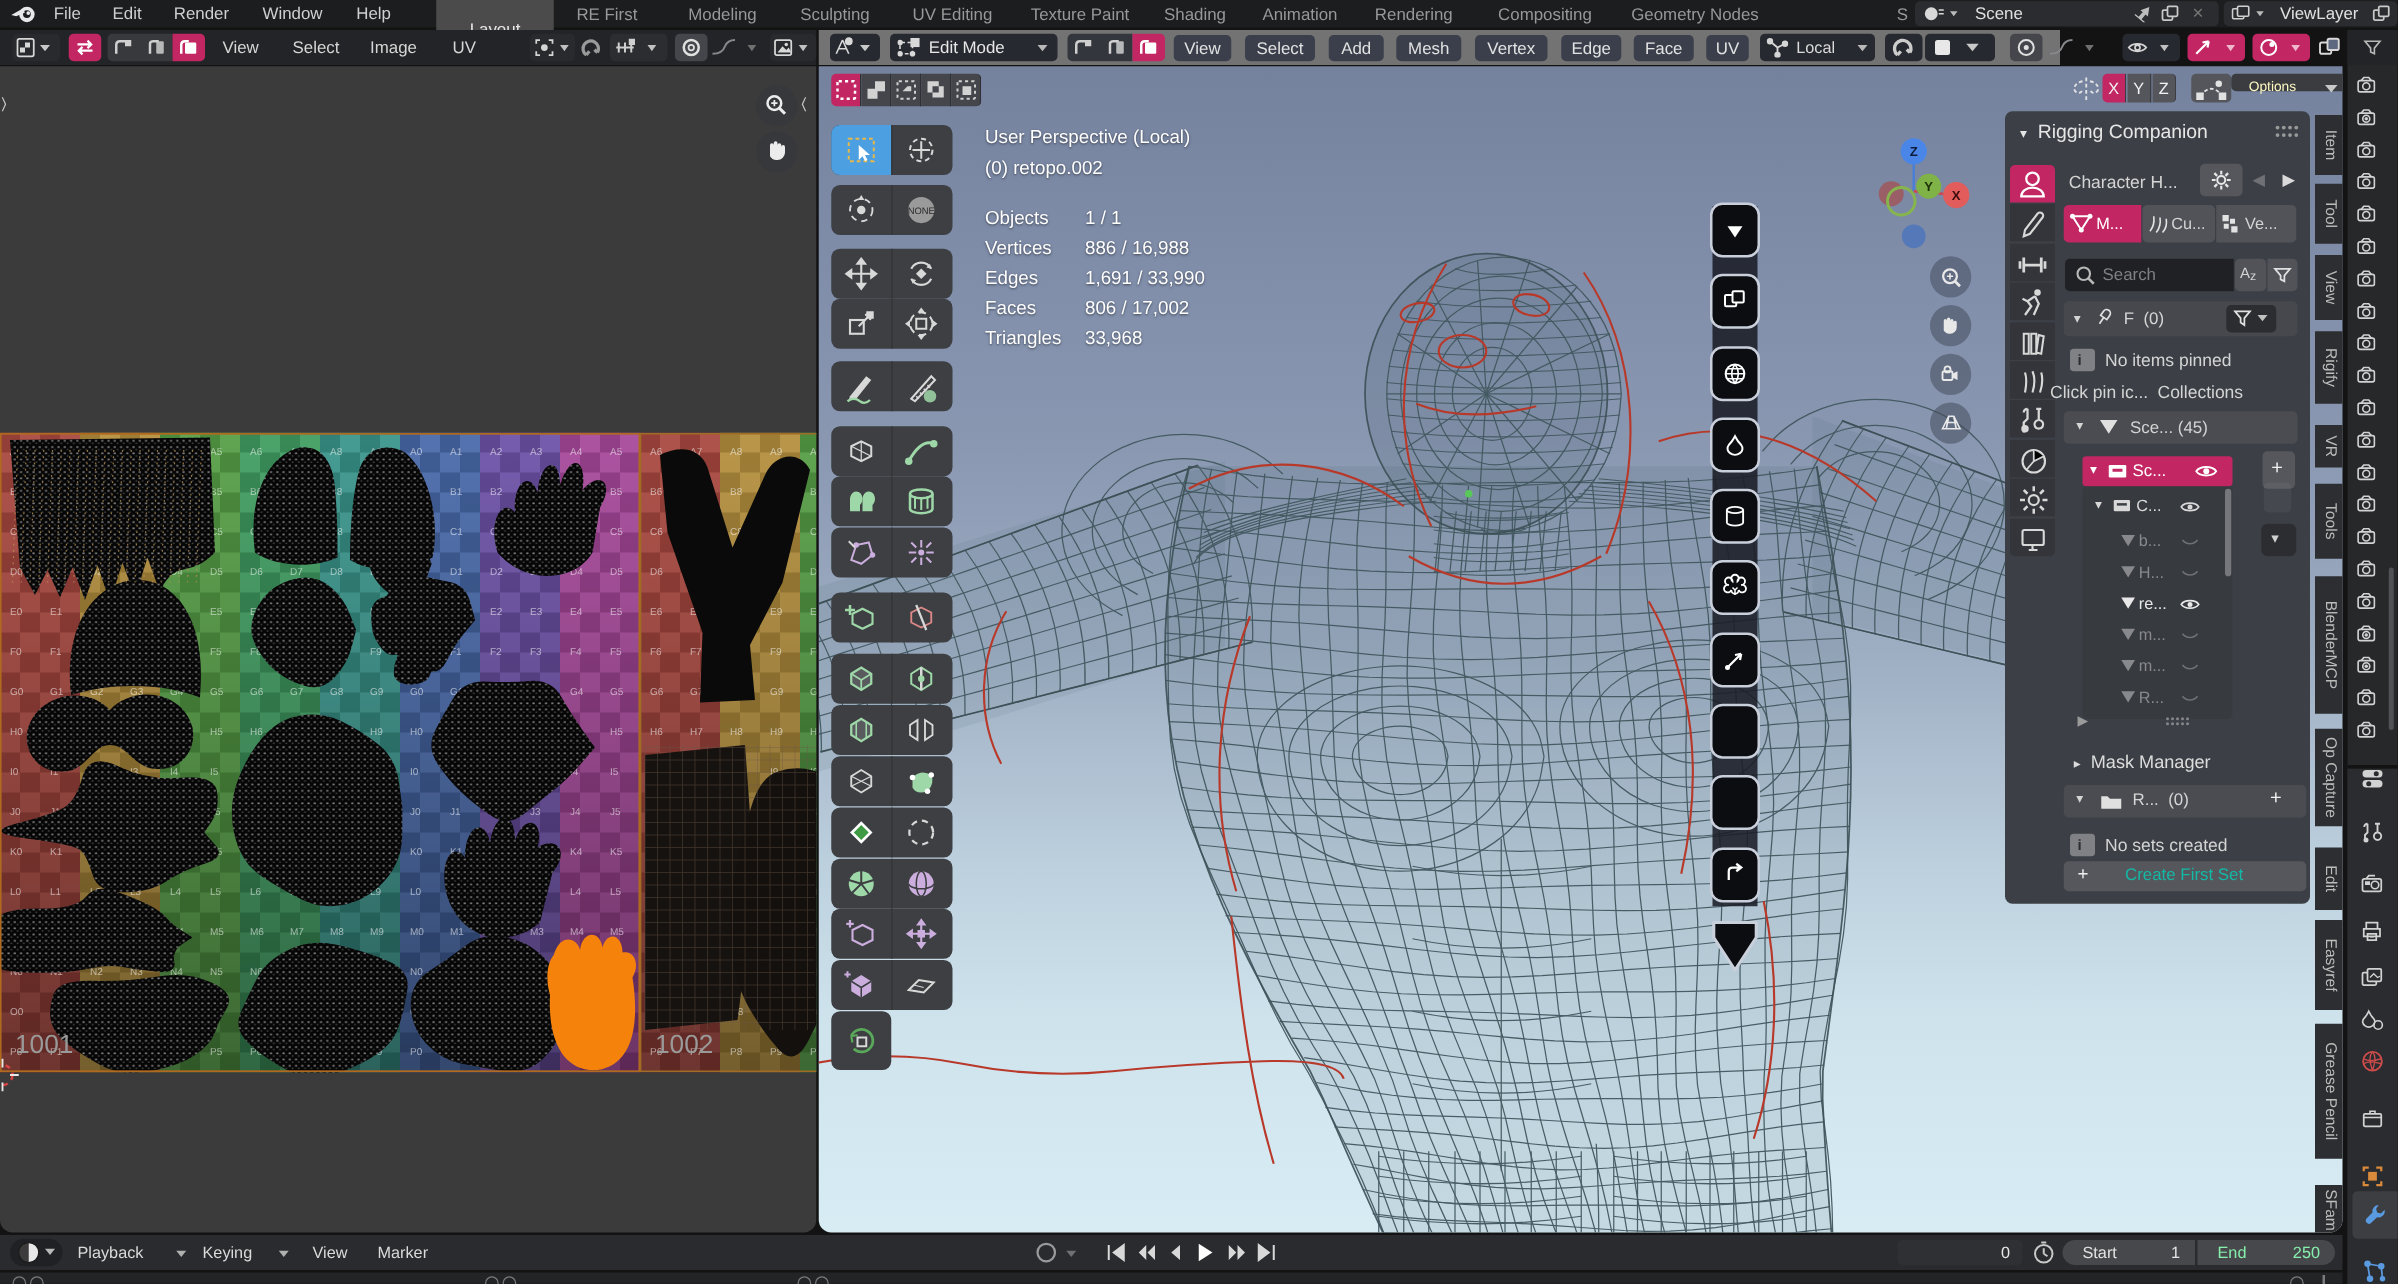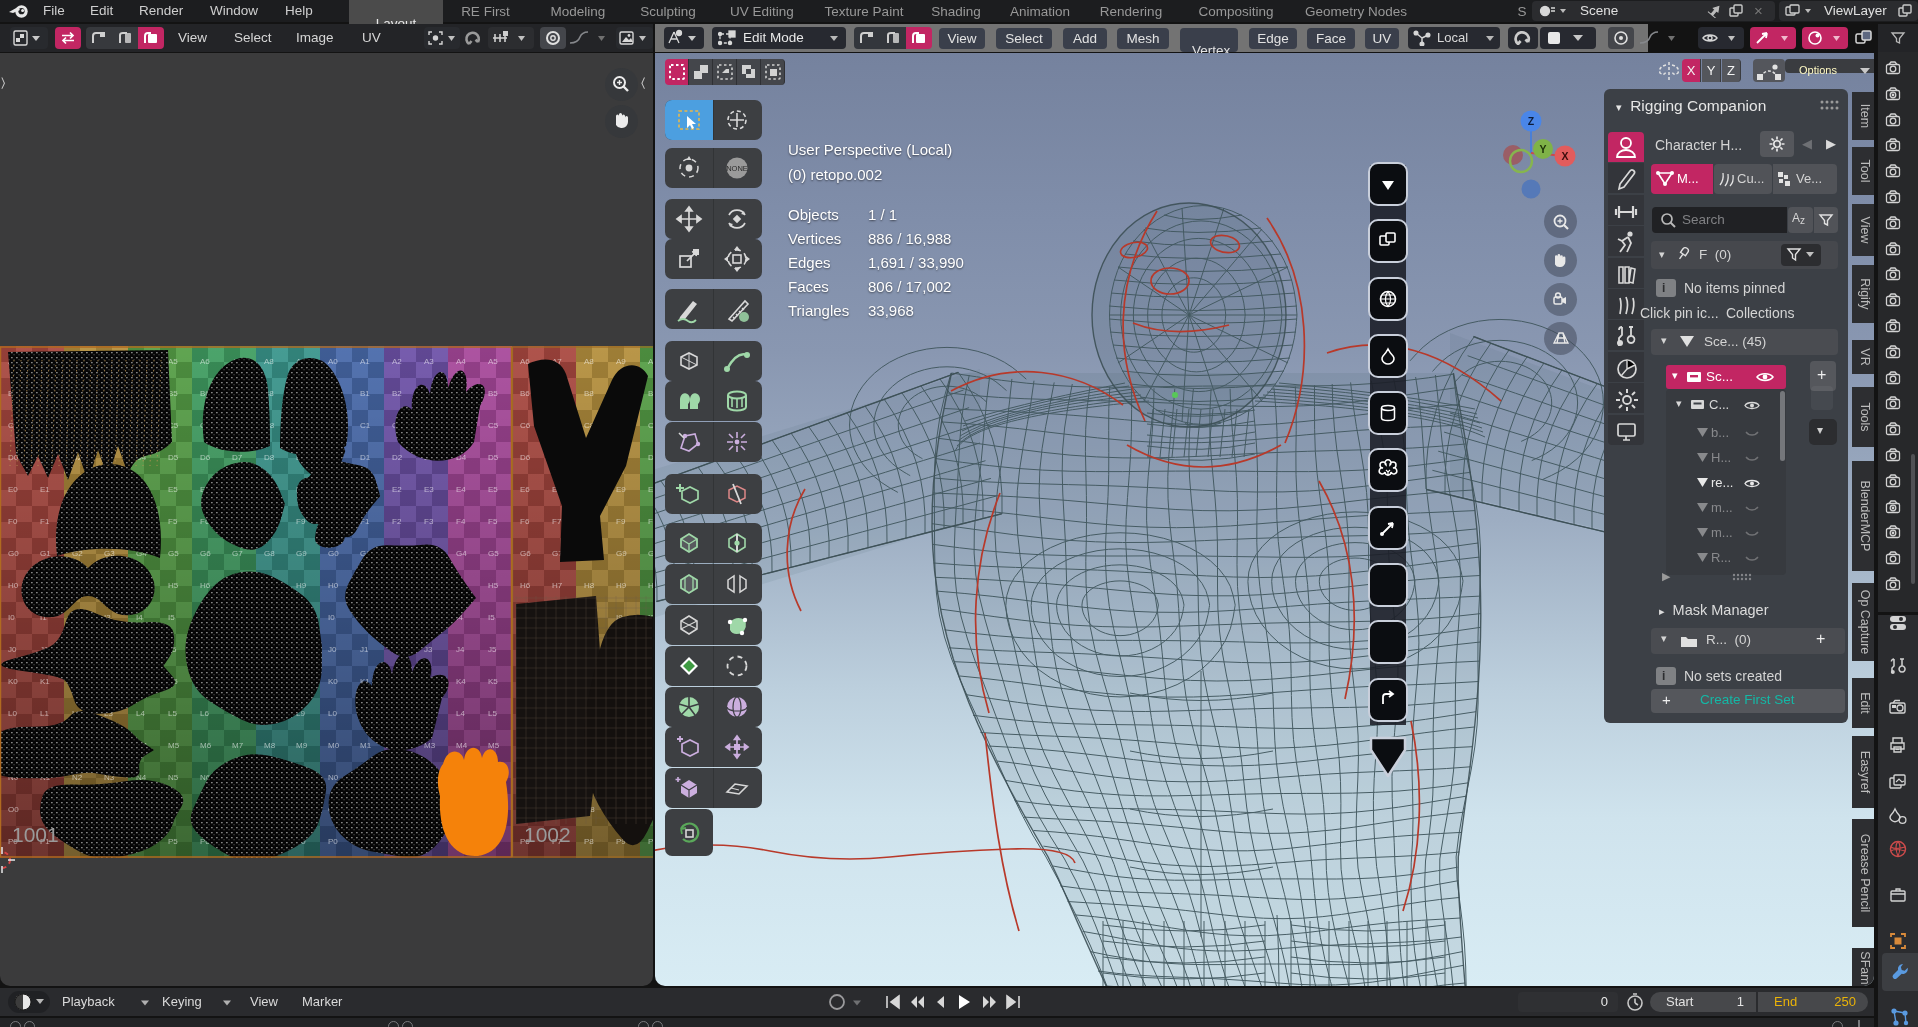--- a/index.html
+++ b/index.html
@@ -13,21 +13,21 @@
 #uvcanvas { left:0; top:53px; width:653px; height:933px; background:#3b3b3c; overflow:hidden; border-radius:0 0 10px 10px; }
 #viewport { left:655px; top:53px; width:1219px; height:933px; overflow:hidden; border-radius:0 0 10px 10px;
   background:linear-gradient(180deg,#75829e 0%,#808eaa 18%,#8997b1 32%,#9dadc2 50%,#bccfdd 68%,#cfe3ed 82%,#d8ecf4 100%); }
 #rstrip { left:1878px; top:24px; width:40px; height:1003px; background:#27282a; }
 #timeline { left:0; top:988px; width:1874px; height:28px; background:#2a2b2e; }
 #statusbar { left:0; top:1018px; width:1874px; height:9px; background:#232426; }
 .hbtn { position:absolute; background:#282a2e; border-radius:4px; }
 .menu { position:absolute; font-size:13.5px; color:#d6d6d6; line-height:28px; }
 .vmenu { position:absolute; top:4px; height:21px; line-height:21px; font-size:13.5px; color:#e2e2e2;
   background:#3a3f4b; border-radius:4px; padding:0 10px; }
-.ovl { position:absolute; color:#fff; font-size:15px; text-shadow:0 1px 2px rgba(0,0,0,.55);margin-top:40px; }
+.ovl { position:absolute; color:#fff; font-size:15px; text-shadow:0 1px 2px rgba(0,0,0,.55); }
 .panel { position:absolute; left:949px; top:36px; width:244px; height:634px; background:#3c4046; border-radius:6px; color:#d8d8d8; }
 .ptxt { position:absolute; font-size:13px; color:#d4d4d4; }
 .prow { position:absolute; border-radius:4px; }
 .ntab { position:absolute; left:1197px; width:26px; background:#2d2e31; color:#bcbcbc;
   border-radius:0 5px 5px 0; font-size:12.5px; }
 .ntab span { position:absolute; left:50%; top:50%; transform:translate(-50%,-50%) rotate(90deg); white-space:nowrap; }
 .tseg { position:absolute; font-size:13px; color:#dadada; line-height:20px; }
 </style></head><body>
 <div id="topbar" class="abs">
     <svg width="22" height="16" viewBox="0 0 22 16" style="position:absolute;left:8px;top:3px">
@@ -671,21 +671,21 @@
       <rect x="8" y="2" width="6" height="10" rx="1" fill="#cfcfcf" opacity="0.85"></rect>
     </svg>
     <svg width="16" height="14" viewBox="0 0 16 14" style="position:absolute;left:256px;top:7px">
       <path d="M2,12 L2,5 Q2,2 5,2 L8,2" fill="none" stroke="#fff" stroke-width="2"></path>
       <rect x="5" y="3" width="9" height="9" rx="1" fill="#fff"></rect>
     </svg>
     <div class="vmenu" style="left:284px;width:46px;text-align:center;padding:0">View</div>
     <div class="vmenu" style="left:341px;width:56px;text-align:center;padding:0">Select</div>
     <div class="vmenu" style="left:408px;width:44px;text-align:center;padding:0">Add</div>
     <div class="vmenu" style="left:462px;width:52px;text-align:center;padding:0">Mesh</div>
-    <div class="vmenu" style="left:525px;width:58px;text-align:center;padding:12px">Vertex</div>
+    <div class="vmenu" style="left:525px;width:58px;text-align:center;padding:0">Vertex</div>
     <div class="vmenu" style="left:594px;width:48px;text-align:center;padding:0">Edge</div>
     <div class="vmenu" style="left:652px;width:48px;text-align:center;padding:0">Face</div>
     <div class="vmenu" style="left:710px;width:34px;text-align:center;padding:0">UV</div>
     <div class="hbtn" style="left:753px;top:3px;width:92px;height:22px;background:#272930"></div>
     <svg width="18" height="16" viewBox="0 0 18 16" style="position:absolute;left:758px;top:6px">
       <g stroke="#d5d5d5" stroke-width="1.5" fill="none">
         <path d="M3,3 L9,8 M9,8 L9,14 M9,8 L15,5"></path>
         <circle cx="3" cy="3" r="1.8" fill="#d5d5d5"></circle>
         <circle cx="9" cy="14" r="1.8" fill="#d5d5d5"></circle>
         <circle cx="15" cy="5" r="1.8" fill="#d5d5d5"></circle>
@@ -1844,21 +1844,21 @@
     </svg>
     <svg width="19" height="18" viewBox="0 0 19 18" style="position:absolute;left:1004px;top:5px">
       <path d="M3,3 L11,9 L3,15 Z M15,3 L15,15" fill="#d8d8d8" stroke="#d8d8d8" stroke-width="1.6"></path>
     </svg>
     <div class="abs" style="left:1518px;top:4px;width:100px;height:20px;background:#2f3033;border-radius:4px;color:#e8e8e8;font-size:13px;text-align:right;line-height:20px"><span style="margin-right:10px">0</span></div>
     <svg width="20" height="20" viewBox="0 0 20 20" style="position:absolute;left:1625px;top:4px">
       <circle cx="10" cy="11" r="7" fill="none" stroke="#c8c8c8" stroke-width="1.6"></circle>
       <path d="M10,11 L10,6.5 M10,11 l3,2 M8,2 l4,0" stroke="#c8c8c8" stroke-width="1.6"></path>
     </svg>
     <div class="abs" style="left:1650px;top:4px;width:106px;height:20px;background:#47484b;border-radius:10px 0 0 10px;color:#e3e3e3;font-size:13px;line-height:20px"><span style="margin-left:16px">Start</span><span style="float:right;margin-right:12px">1</span></div>
-    <div class="abs" style="left:1758px;top:4px;width:110px;height:20px;background:#47484b;border-radius:0 10px 10px 0;color:#eab308;font-size:13px;line-height:20px"><span style="margin-left:16px">End</span><span style="float:right;margin-right:12px">250</span></div>
+    <div class="abs" style="left:1758px;top:4px;width:110px;height:20px;background:#47484b;border-radius:0 10px 10px 0;color:#86efac;font-size:13px;line-height:20px"><span style="margin-left:16px">End</span><span style="float:right;margin-right:12px">250</span></div>
   </div>
 <div id="statusbar" class="abs">
     <div class="abs" style="left:10px;top:3px;width:11px;height:11px;border-radius:50%;border:1.5px solid #7a7b7e"></div>
     <div class="abs" style="left:24px;top:3px;width:11px;height:11px;border-radius:50%;border:1.5px solid #7a7b7e"></div>
     <div class="abs" style="left:388px;top:3px;width:11px;height:11px;border-radius:50%;border:1.5px solid #7a7b7e"></div>
     <div class="abs" style="left:402px;top:3px;width:11px;height:11px;border-radius:50%;border:1.5px solid #7a7b7e"></div>
     <div class="abs" style="left:638px;top:3px;width:11px;height:11px;border-radius:50%;border:1.5px solid #7a7b7e"></div>
     <div class="abs" style="left:652px;top:3px;width:11px;height:11px;border-radius:50%;border:1.5px solid #7a7b7e"></div>
     <div class="abs" style="left:1832px;top:3px;width:11px;height:11px;border-radius:50%;border:1.5px solid #7a7b7e"></div>
     <div class="abs" style="left:1858px;top:2px;width:2px;height:8px;background:#7a7b7e"></div>

